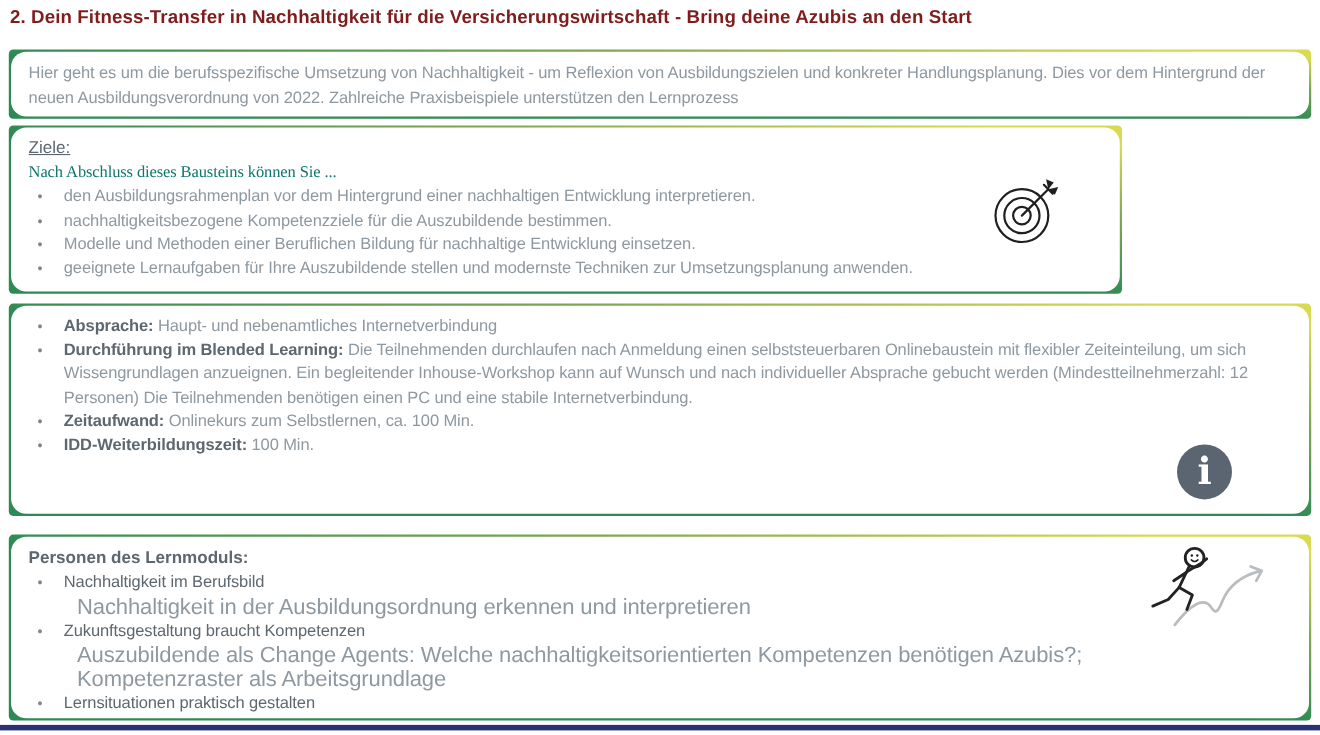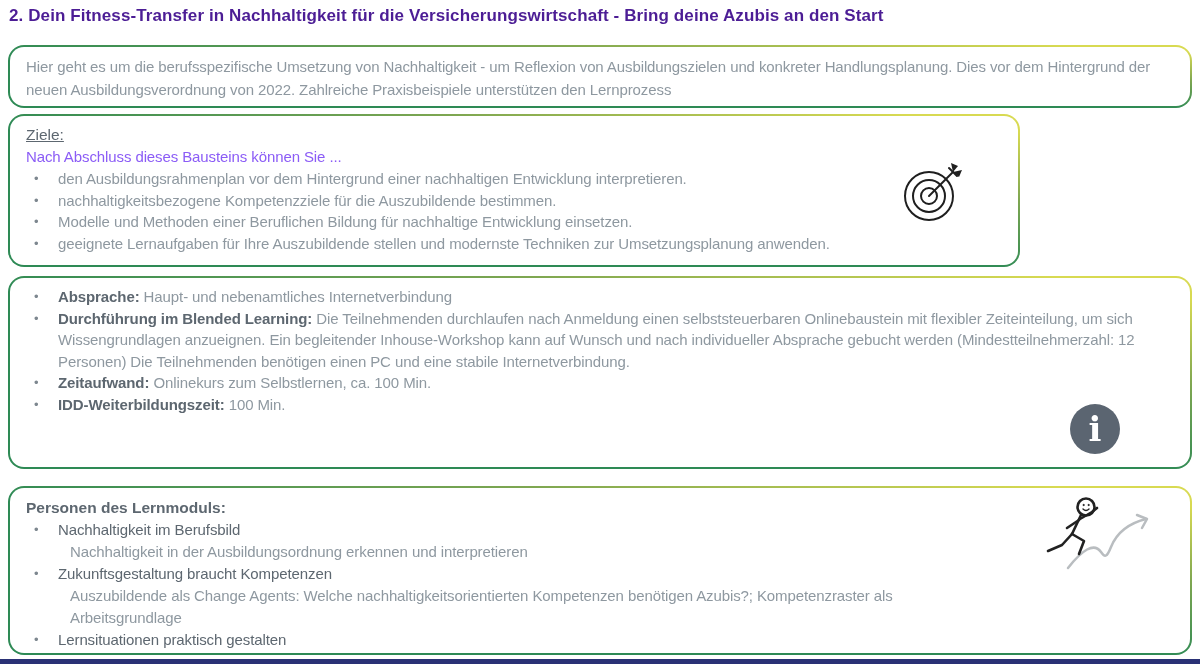--- a/index.html
+++ b/index.html
@@ -2,47 +2,47 @@
 <html><head>
 <meta charset="utf-8">
 <style>
   html,body{margin:0;padding:0;}
   body{
     width:1200px;height:668px;position:relative;background:#ffffff;
     font-family:"Liberation Sans", sans-serif;overflow:hidden;
   }
   .page-title{
     position:absolute;left:9px;top:6px;width:1180px;
-    font-size:17px;font-weight:600;color:#4c1d95;letter-spacing:0.1px;
+    font-size:17px;font-weight:600;color:#7f1d1d;letter-spacing:0.1px;
   }
   .gbox{
-    position:absolute;border-radius:16px;padding:2px;box-sizing:border-box;
+    position:absolute;border-radius:4px;padding:2px;box-sizing:border-box;
     background:linear-gradient(to top right,#2e8a55 48%,#7fa751 72%,#d8da52 94%);
   }
   .gbox-inner{
     background:#ffffff;border-radius:14px;width:100%;height:100%;
     box-sizing:border-box;position:relative;overflow:hidden;
   }
   .box1{left:8px;top:45px;width:1184px;height:63px;}
   .box2{left:8px;top:114px;width:1012px;height:153px;}
   .box3{left:8px;top:276px;width:1184px;height:193px;}
   .box4{left:8px;top:486px;width:1184px;height:169px;}
   .pad{padding:8px 16px 8px 16px;}
   .body-text{font-size:15px;line-height:23px;color:#8e98a0;letter-spacing:-0.1px;}
   .box-heading{font-size:15.5px;color:#5d6770;text-decoration:underline;line-height:22px;}
   .box-heading-plain{font-size:15.5px;font-weight:bold;color:#5d6770;line-height:23px;}
-  .sub-text{font-size:15px;color:#8b5cf6;line-height:22px;letter-spacing:-0.1px;}
+  .sub-text{font-size:15px;color:#0f766e;line-height:22px;letter-spacing:-0.1px;font-family:Liberation Serif, serif;}
   ul.blist{list-style:none;margin:0;padding:0;}
   .li{display:flex;align-items:flex-start;}
   .marker{flex:none;width:24px;padding-left:8px;color:#7d878f;font-size:13px;line-height:21.5px;}
   .li-text{flex:1;font-size:15px;line-height:21.5px;color:#8e98a0;letter-spacing:-0.1px;padding-right:26px;}
   .li-label{font-weight:bold;color:#5d6770;}
   .goals .li-text{line-height:21.5px;}
   .content-item .li-text{color:#5d6770;font-weight:normal;line-height:22px;}
-  .content-desc{font-size:15px;line-height:22px;color:#8e98a0;letter-spacing:-0.1px;margin-left:44px;padding-right:180px;}
+  .content-desc{font-size:20px;line-height:22px;color:#8e98a0;letter-spacing:-0.1px;margin-left:44px;padding-right:180px;}
   .target-icon{position:absolute;right:52px;top:42px;}
   .info-icon{
     position:absolute;right:70px;top:126px;width:50px;height:50px;border-radius:50%;
     background:#5b6571;color:#ffffff;display:flex;align-items:center;justify-content:center;
     font-family:"DejaVu Serif", serif;font-weight:bold;font-size:34px;line-height:1;
   }
   .runner-icon{position:absolute;right:28px;top:4px;}
   .bottom-bar{position:absolute;left:0;top:659px;width:1200px;height:5px;background:#2a3175;}
 </style>
 </head>

